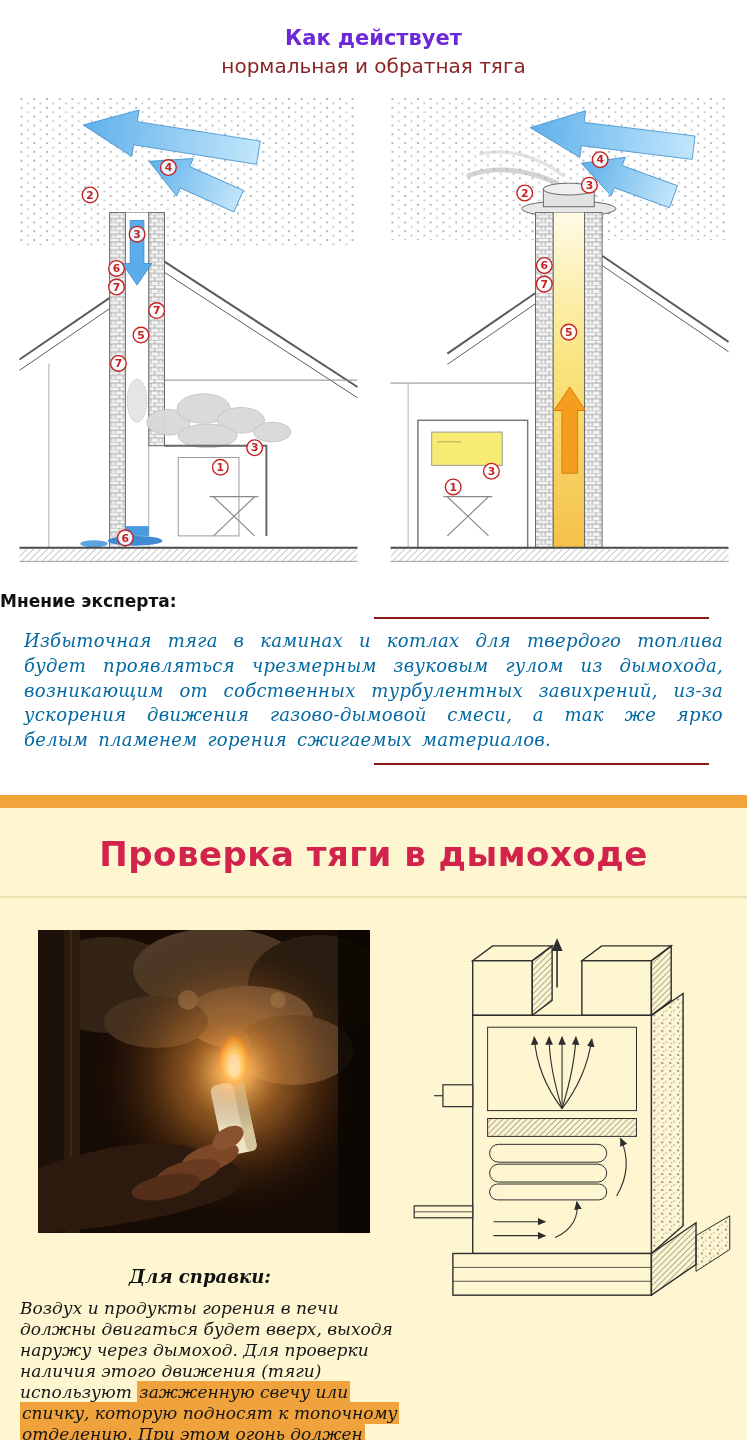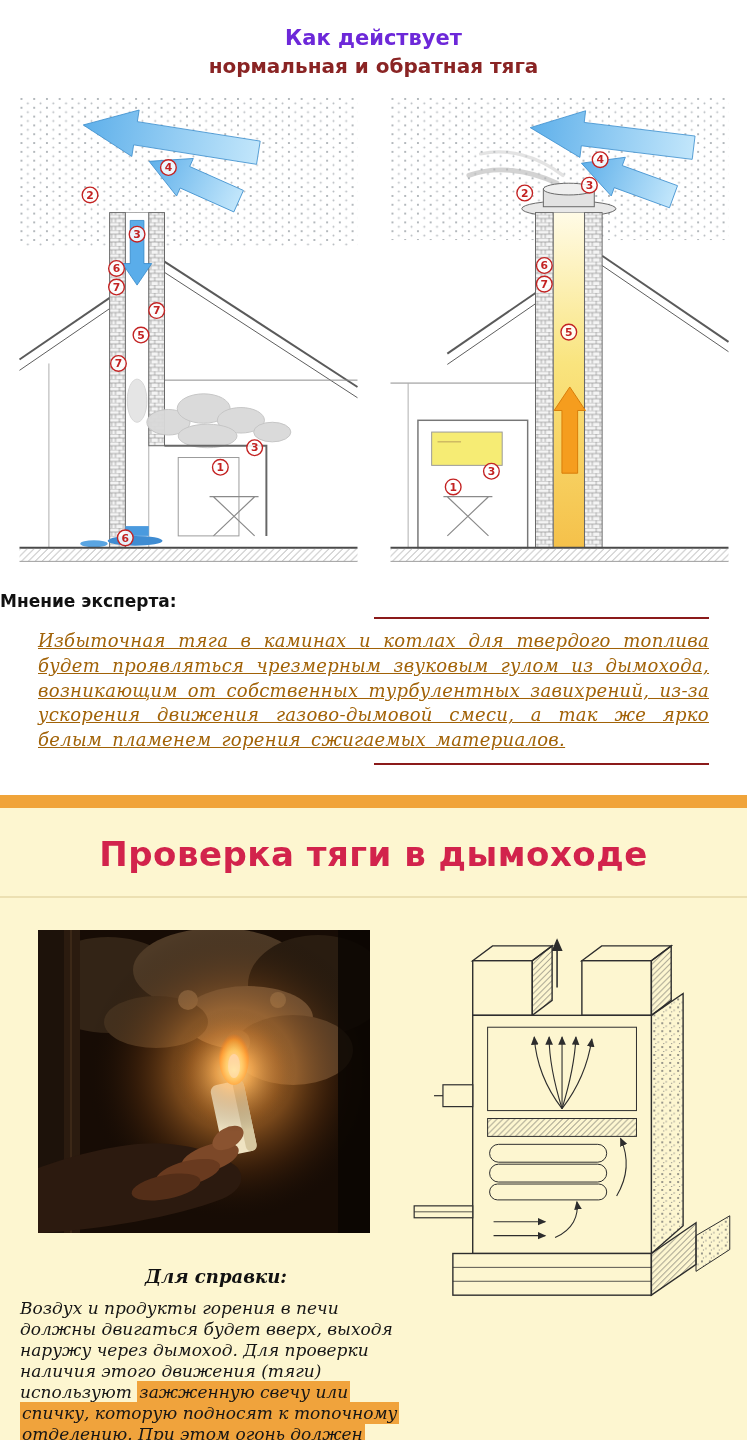--- a/index.html
+++ b/index.html
@@ -2,41 +2,41 @@
 <html><head>
 <meta charset="utf-8">
 <style>
   html,body{margin:0;padding:0;background:#ffffff;}
   .page{width:747px;height:1440px;position:relative;background:#ffffff;overflow:hidden;
         font-family:"DejaVu Sans",sans-serif;}
   
   .top-section{height:795px;overflow:hidden;}
   .top-title{text-align:center;padding-top:26px;}
   .t1{color:#6d28d9;font-weight:bold;font-size:21px;line-height:25px;}
-  .t2{color:#8a2424;font-weight:bold;font-size:20px;line-height:26px;margin-top:2px;}
+  .t2{color:#8a2424;font-weight:normal;font-size:20px;line-height:26px;margin-top:2px;}
   .diagrams{display:flex;justify-content:center;gap:26px;margin-top:18px;}
   .diagram{width:345px;height:482px;display:block;}
   .badge circle{fill:#ffffff;fill-opacity:0.88;stroke:#c32222;stroke-width:1.4;}
   .badge text{fill:#c32222;font-size:11px;font-weight:bold;text-anchor:middle;
               font-family:"DejaVu Sans",sans-serif;}
   .expert-heading{text-align:left;font-weight:bold;font-size:17px;color:#111;margin-top:12px;}
   .rule-right{width:335px;margin:6px 38px 10px auto;border-top:2px solid #8b1a1a;height:0;}
   .rule-bottom{margin-top:10px;}
-  .expert-text{margin:0 38px;font-family:"DejaVu Serif",serif;font-style:italic;font-size:18px;
-               line-height:1.38;text-align:justify;color:#a16207;word-spacing:4px;letter-spacing:0.3px;text-decoration:underline;}
+  .expert-text{margin:0 24px;font-family:"DejaVu Serif",serif;font-style:italic;font-size:18px;
+               line-height:1.38;text-align:justify;color:#0369a1;word-spacing:4px;letter-spacing:0.3px;}
   
   .divider{height:13px;background:#f0a43a;}
   
   .bottom-section{height:736px;background:#fdf6d0;position:relative;}
   .check-title{margin:0;text-align:center;color:#d2234c;font-size:34px;font-weight:bold;
                padding-top:26px;letter-spacing:0.5px;}
   .title-underline{border-bottom:2px solid #ece0b2;margin-top:22px;}
   .photo{position:absolute;left:38px;top:122px;width:332px;height:303px;display:block;}
   .stove{position:absolute;left:398px;top:118px;width:338px;height:392px;display:block;}
-  .ref-heading{position:absolute;left:50px;top:458px;width:332px;text-align:center;
+  .ref-heading{position:absolute;left:34px;top:458px;width:332px;text-align:center;
                font-family:"DejaVu Serif",serif;font-style:italic;font-weight:bold;
                font-size:18px;color:#111;}
   .ref-text{position:absolute;left:20px;top:490px;width:378px;margin:0;
             font-family:"DejaVu Serif",serif;font-style:italic;font-size:17px;
             line-height:1.24;color:#151515;}
   .hl{background:#f0a33c;padding:1px 2px;-webkit-box-decoration-break:clone;box-decoration-break:clone;}
 </style>
 </head>
 <body>
 

